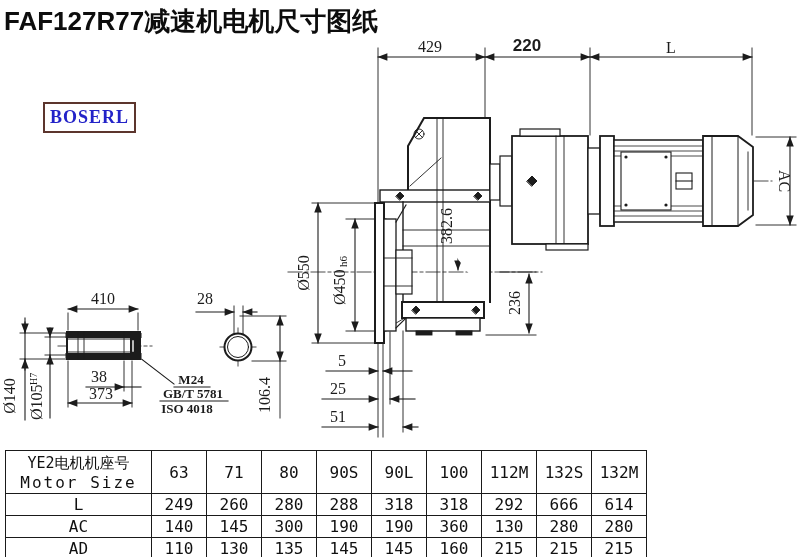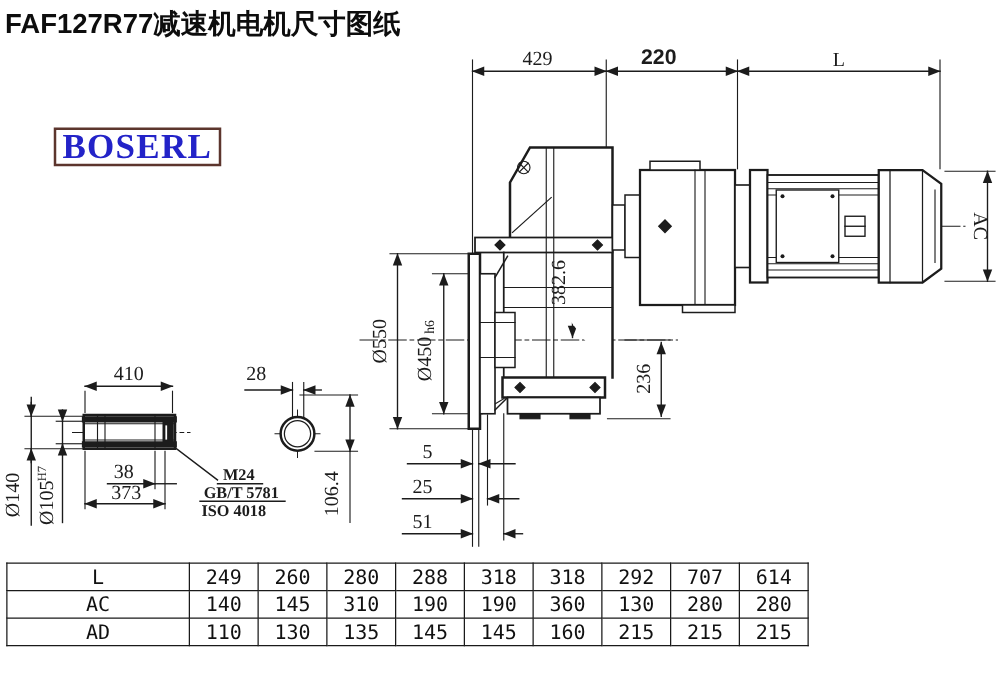--- a/index.html
+++ b/index.html
@@ -3,26 +3,26 @@
 <meta charset="utf-8">
 <style>
   html,body{margin:0;padding:0;}
   body{
     width:800px;height:557px;position:relative;background:#ffffff;
     font-family:"Liberation Serif",serif;color:#1c1c1c;overflow:hidden;
   }
   .title{
     position:absolute;left:4px;top:4px;
     font-family:"Liberation Sans",sans-serif;
-    font-size:22px;font-weight:bold;color:#0d0d0d;letter-spacing:0px;white-space:nowrap;
+    font-size:26px;font-weight:bold;color:#0d0d0d;letter-spacing:0px;white-space:nowrap;
   }
   .logo{
     position:absolute;left:43px;top:102px;height:27px;
     border:2px solid #5c352d;padding:0 5px;background:#fff;
-    font-family:"Liberation Serif",serif;font-size:28px;font-weight:600;
+    font-family:"Liberation Serif",serif;font-size:18px;font-weight:600;
     color:#2323c8;line-height:27px;letter-spacing:1px;
   }
   svg{position:absolute;left:0;top:0;}
   svg text{font-family:"Liberation Serif",serif;fill:#1c1c1c;stroke:none;}
   .dimtxt{font-size:16px;}
   .dimtxt-sm{font-size:13px;}
   .dimbold{font-family:"Liberation Sans",sans-serif;font-weight:bold;font-size:17px;}
   
   .spec{
     position:absolute;left:5px;top:450px;
@@ -259,37 +259,52 @@
     <text class="dimtxt" x="101" y="399" text-anchor="middle">373</text>
     <text class="dimtxt" transform="translate(270,395) rotate(-90)" text-anchor="middle">106.4</text>
     <text class="dimtxt-sm" x="191" y="384" text-anchor="middle" font-weight="bold">M24</text>
     <text class="dimtxt-sm" x="193" y="398" text-anchor="middle" font-weight="bold">GB/T 5781</text>
     <text class="dimtxt-sm" x="187" y="413" text-anchor="middle" font-weight="bold">ISO 4018</text>
   </g>
 </svg>
 
 <table class="spec">
   <tbody>
+    <tr class="hrow">
+      <td class="first">
+        <div class="cn">YE2电机机座号</div>
+        <div class="en">Motor Size</div>
+      </td>
+      <td class="val">63</td>
+      <td class="val">71</td>
+      <td class="val">80</td>
+      <td class="val">90S</td>
+      <td class="val">90L</td>
+      <td class="val">100</td>
+      <td class="val">112M</td>
+      <td class="val">132S</td>
+      <td class="val">132M</td>
+    </tr>
     <tr>
       <td class="first">L</td>
       <td class="val">249</td>
       <td class="val">260</td>
       <td class="val">280</td>
       <td class="val">288</td>
       <td class="val">318</td>
       <td class="val">318</td>
       <td class="val">292</td>
-      <td class="val">707</td>
+      <td class="val">666</td>
       <td class="val">614</td>
     </tr>
     <tr>
       <td class="first">AC</td>
       <td class="val">140</td>
       <td class="val">145</td>
-      <td class="val">310</td>
+      <td class="val">300</td>
       <td class="val">190</td>
       <td class="val">190</td>
       <td class="val">360</td>
       <td class="val">130</td>
       <td class="val">280</td>
       <td class="val">280</td>
     </tr>
     <tr>
       <td class="first">AD</td>
       <td class="val">110</td>

